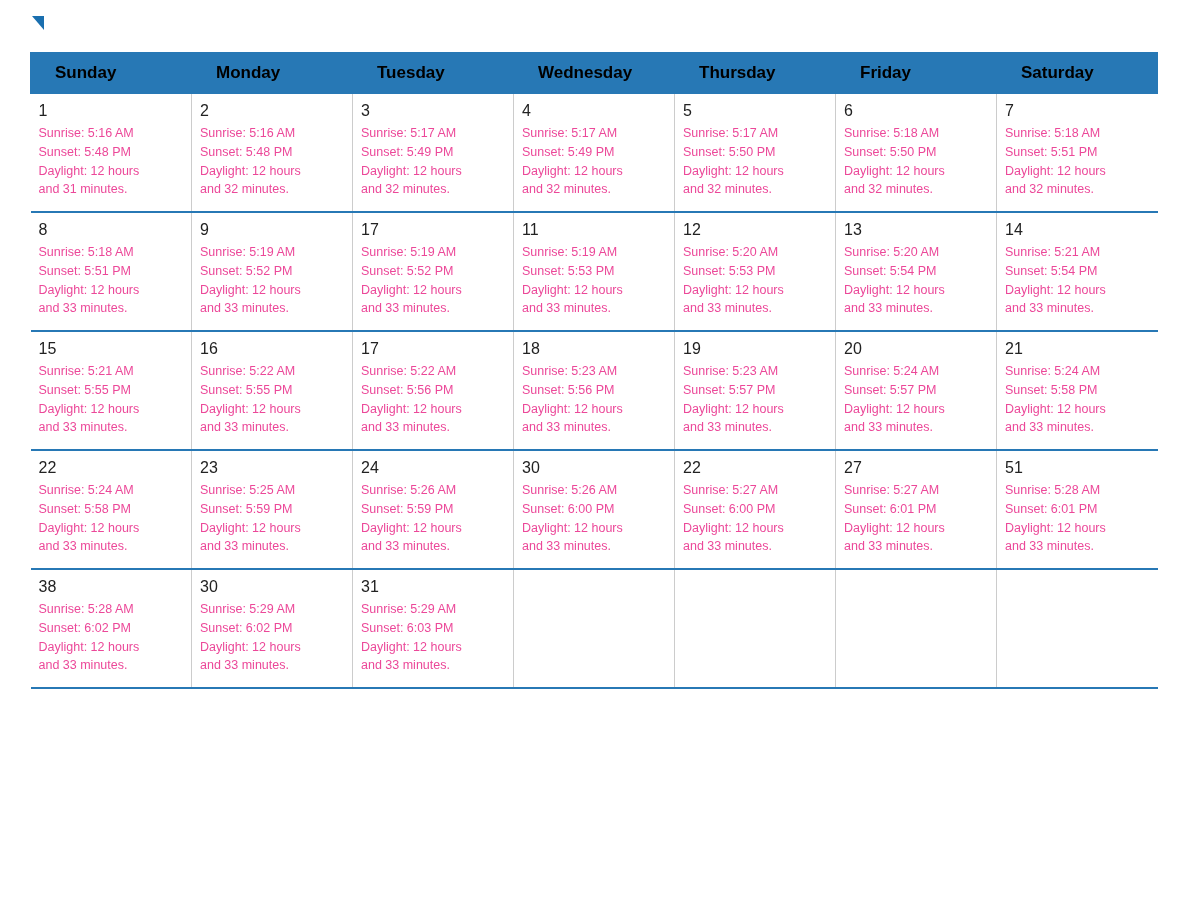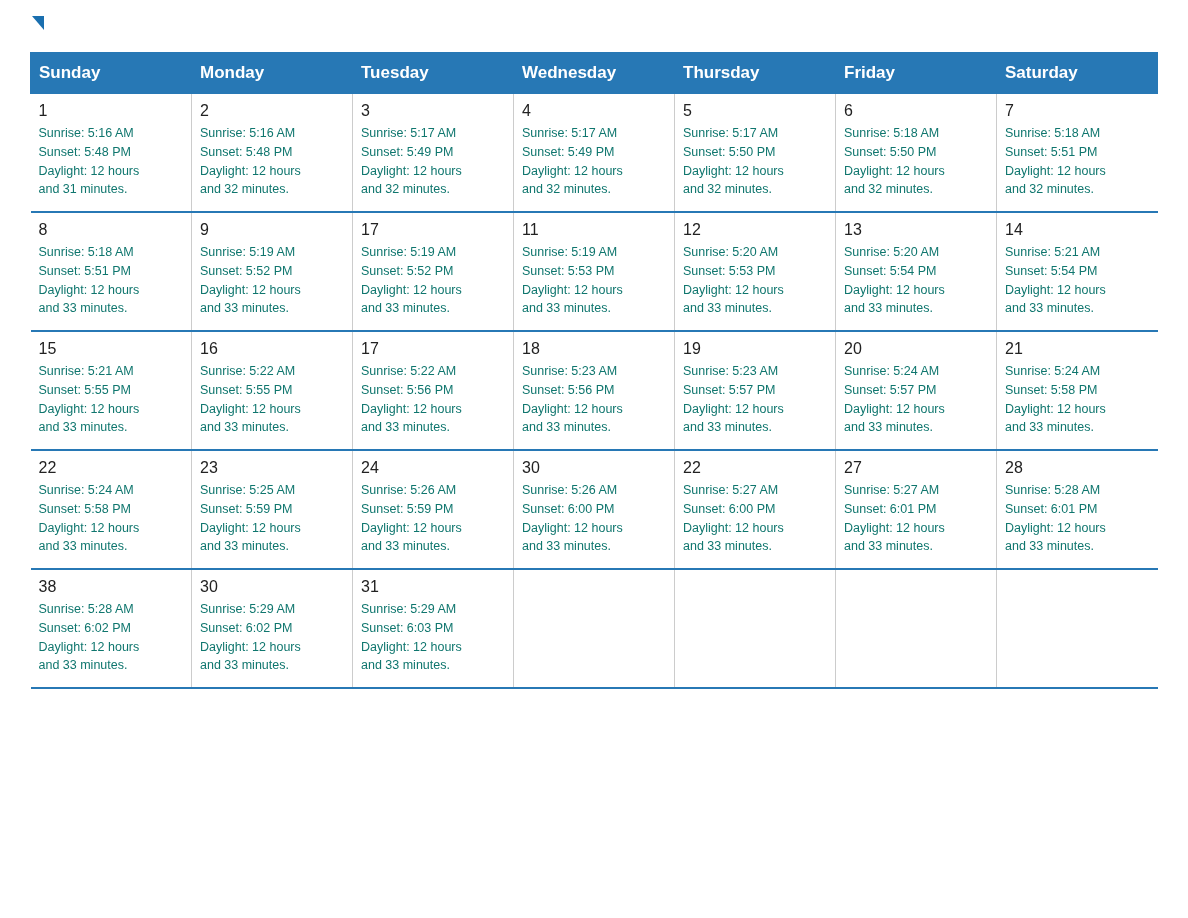--- a/index.html
+++ b/index.html
@@ -62,24 +62,24 @@
       color: #555;
       margin-top: 4px;
     }
     table {
       width: 100%;
       border-collapse: collapse;
       table-layout: fixed;
     }
     thead tr th {
       background-color: #2778b5;
-      color: #ffffff;
+      color: #000000;
       font-size: 17px;
       font-weight: bold;
-      padding: 10px 8px;
+      padding: 10px 24px;
       text-align: left;
       border: 1px solid #2778b5;
     }
     tbody tr {
       border-bottom: 2px solid #2778b5;
     }
     tbody tr td {
       vertical-align: top;
       padding: 8px 8px 12px 8px;
       font-size: 13px;
@@ -93,21 +93,21 @@
     }
     .day-num {
       font-size: 16px;
       font-weight: normal;
       color: #222;
       display: block;
       margin-bottom: 4px;
     }
     .day-info {
       font-size: 12.5px;
-      color: #0f766e;
+      color: #ec4899;
       line-height: 1.5;
     }
     .empty-cell {
       background: #fff;
     }
   </style>
 </head>
 <body>
 
 <div class="header-area">
@@ -245,21 +245,21 @@
 Daylight: 12 hours
 and 33 minutes.</span></td>
         <td><span class="day-num">22</span><span class="day-info" style="white-space: pre-line;">Sunrise: 5:27 AM
 Sunset: 6:00 PM
 Daylight: 12 hours
 and 33 minutes.</span></td>
         <td><span class="day-num">27</span><span class="day-info" style="white-space: pre-line;">Sunrise: 5:27 AM
 Sunset: 6:01 PM
 Daylight: 12 hours
 and 33 minutes.</span></td>
-        <td><span class="day-num">28</span><span class="day-info" style="white-space: pre-line;">Sunrise: 5:28 AM
+        <td><span class="day-num">51</span><span class="day-info" style="white-space: pre-line;">Sunrise: 5:28 AM
 Sunset: 6:01 PM
 Daylight: 12 hours
 and 33 minutes.</span></td>
       </tr>
       <tr>
         <td><span class="day-num">38</span><span class="day-info" style="white-space: pre-line;">Sunrise: 5:28 AM
 Sunset: 6:02 PM
 Daylight: 12 hours
 and 33 minutes.</span></td>
         <td><span class="day-num">30</span><span class="day-info" style="white-space: pre-line;">Sunrise: 5:29 AM

